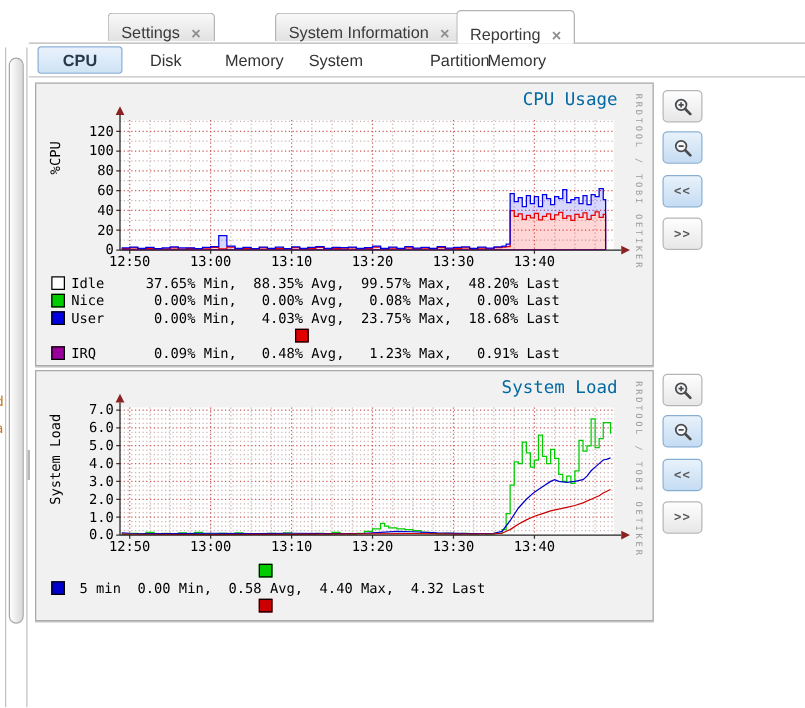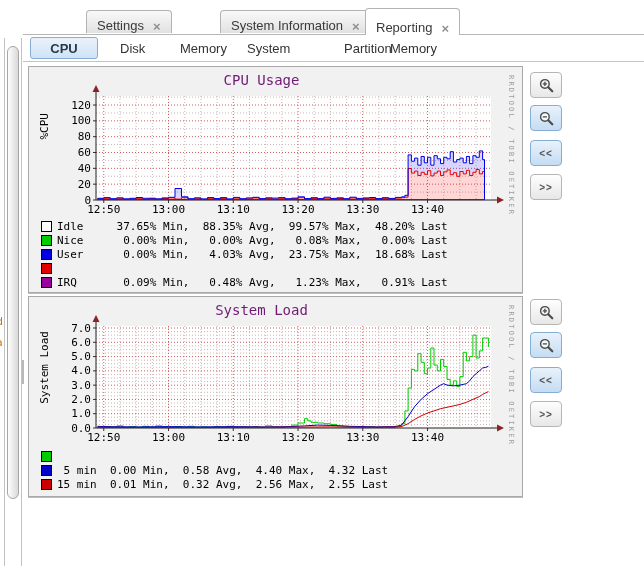--- a/index.html
+++ b/index.html
@@ -26,31 +26,31 @@
   .subtab-border{position:absolute;left:23px;right:0;top:61px;height:1px;background:#c4c4c4;}
   .subtab{position:absolute;top:41px;font-size:13px;color:#333;cursor:pointer;}
   .subtab.selected{top:37px;height:22px;width:68px;display:flex;align-items:center;justify-content:center;
        background:linear-gradient(#e9f2fb,#cfe3f6);border:1px solid #88aed6;border-radius:3px;
        font-weight:bold;color:#29394a;box-sizing:border-box;}
   
   .panel{position:absolute;left:28px;width:493px;background:#f1f1f1;
          border:1px solid #a9a9a9;box-shadow:0 1px 0 rgba(110,110,110,.45);}
   #cpu-panel{top:66px;height:225px;}
   #load-panel{top:296px;height:199px;}
-  .panel-title{position:absolute;top:5px;left:0;right:28px;text-align:center;
-         font:14px "DejaVu Sans Mono",monospace;color:#701a75;}
+  .panel-title{position:absolute;top:5px;left:0;right:28px;text-align:right;
+         font:14px "DejaVu Sans Mono",monospace;color:#0369a1;}
   .ylab{position:absolute;left:9px;writing-mode:vertical-rl;transform:rotate(180deg);
          font:11px "DejaVu Sans Mono",monospace;color:#000;}
   #cpu-panel .ylab{top:46px;}
   #load-panel .ylab{top:34px;}
   .credit{position:absolute;left:478px;top:8px;writing-mode:vertical-rl;
          font:7px "DejaVu Sans Mono",monospace;letter-spacing:2.2px;color:#9b9b9b;}
   .chart-svg{position:absolute;left:0;top:0;}
   .legend{position:absolute;left:12px;top:152px;}
-  .lrow{height:14px;display:flex;align-items:center;}
+  .lrow{height:14px;display:flex;align-items:center;justify-content:center;}
   .sw{width:9px;height:9px;border:1px solid #000;margin-right:5px;flex:none;box-sizing:content-box;}
   .ltxt{font:11px "DejaVu Sans Mono",monospace;white-space:pre;color:#000;}
   
   .gbtn{position:absolute;left:530px;width:32px;height:26px;box-sizing:border-box;
         border:1px solid #b5b5b5;border-radius:4px;cursor:pointer;
         background:linear-gradient(#fefefe,#e7e7e7);
         display:flex;align-items:center;justify-content:center;
         font:bold 10px "Liberation Sans",sans-serif;color:#555;letter-spacing:1px;}
   .gbtn.blue{border-color:#86aed3;background:linear-gradient(#e8f2fb,#c5dcf3);}
 </style>
@@ -287,21 +287,20 @@
     <div class="legend" id="load-legend">
         <div class="lrow">
           <span class="sw" style="background: rgb(0, 204, 0);"></span>
         </div>
         <div class="lrow">
           <span class="sw" style="background: rgb(0, 0, 204);"></span>
           <span class="ltxt"> 5 min  0.00 Min,  0.58 Avg,  4.40 Max,  4.32 Last</span>
         </div>
         <div class="lrow">
           <span class="sw" style="background: rgb(204, 0, 0);"></span>
-          <span class="ltxt">15 min  0.01 Min,  0.32 Avg,  2.56 Max,  2.55 Last</span>
         </div>
       </div>
   </div>
 
   <div>
     <div class="gbtn" style="top:72px;">
       <svg width="15" height="15" viewBox="0 0 14 14">
         <circle cx="5.5" cy="5.5" r="4" fill="rgba(235,242,248,0.7)" stroke="#4a4a4a" stroke-width="1.3"></circle>
         <line x1="8.6" y1="8.6" x2="12.4" y2="12.4" stroke="#4a4a4a" stroke-width="2" stroke-linecap="round"></line>
         <line x1="3.6" y1="5.5" x2="7.4" y2="5.5" stroke="#4a4a4a" stroke-width="1.2"></line>

